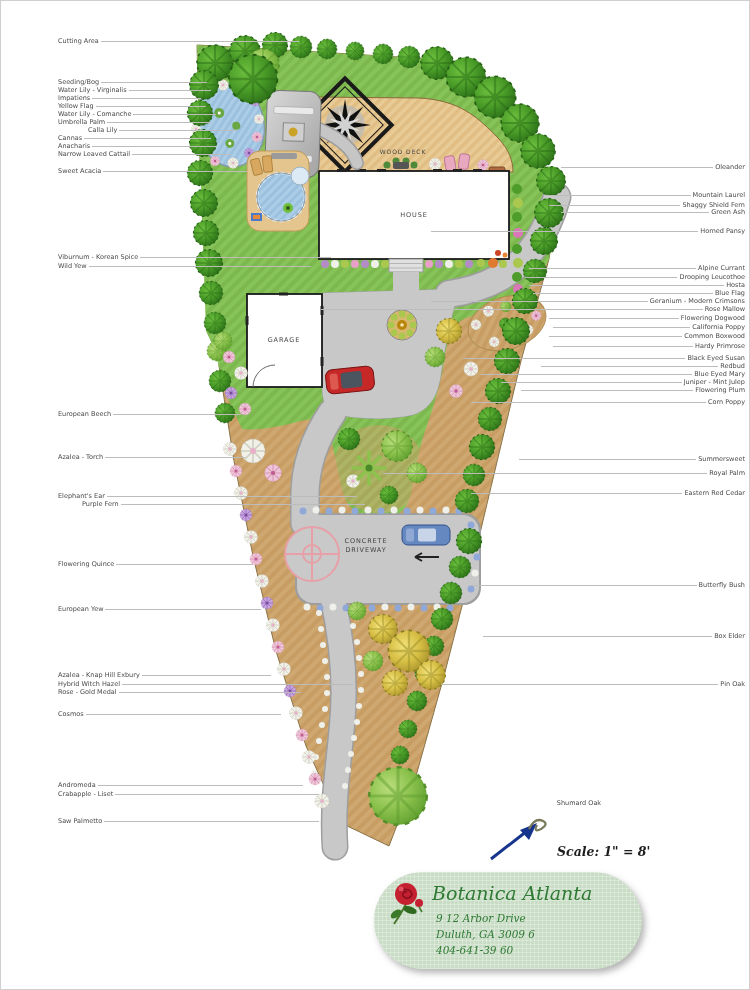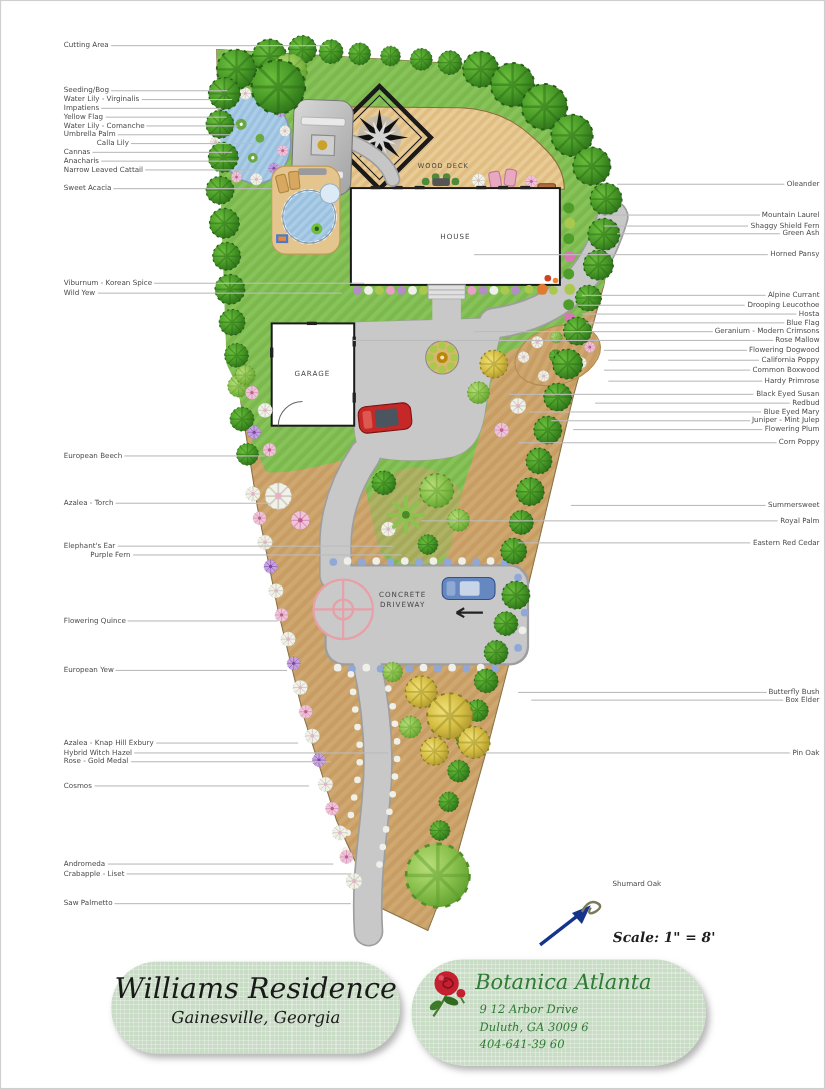--- a/index.html
+++ b/index.html
@@ -704,21 +704,21 @@
         <span class="plant-text">Summersweet</span>
       </div>
       <div class="plant-row" style="top: 468px; left: 382px; width: 362px;">
         <div class="leader"></div>
         <span class="plant-text">Royal Palm</span>
       </div>
       <div class="plant-row" style="top: 488px; left: 470px; width: 274px;">
         <div class="leader"></div>
         <span class="plant-text">Eastern Red Cedar</span>
       </div>
-      <div class="plant-row" style="top: 624px; left: 470px; width: 274px;">
+      <div class="plant-row" style="top: 580px; left: 470px; width: 274px;">
         <div class="leader"></div>
         <span class="plant-text">Butterfly Bush</span>
       </div>
       <div class="plant-row" style="top: 631px; left: 482px; width: 262px;">
         <div class="leader"></div>
         <span class="plant-text">Box Elder</span>
       </div>
       <div class="plant-row" style="top: 679px; left: 440px; width: 304px;">
         <div class="leader"></div>
         <span class="plant-text">Pin Oak</span>
@@ -732,24 +732,20 @@
 <div class="slab" style="left:393px;top:210px;width:40px;">HOUSE</div>
 <div class="slab" style="left:263px;top:335px;width:40px;">GARAGE</div>
 <div class="slab" style="left:371px;top:147px;width:62px;font-size:6px;">WOOD DECK</div>
 <div class="slab slab2" style="left:341px;top:536px;width:48px;">
   <div>CONCRETE</div>
   <div>DRIVEWAY</div>
 </div>
 
 <div class="scale-note">Scale: 1" = 8'</div>
 
-<div class="pill pill-left">
-  <div class="res-name">Williams Residence</div>
-  <div class="res-loc">Gainesville, Georgia</div>
-</div>
 
 <div class="pill pill-right">
   <svg class="rose" width="44" height="48" viewBox="0 0 44 48">
     <path d="M20,24 C16,32 12,38 8,44" stroke="#4a7a30" stroke-width="2" fill="none"></path>
     <ellipse cx="10" cy="34" rx="6" ry="3.5" fill="#3a7a28" transform="rotate(-35 10 34)"></ellipse>
     <ellipse cx="24" cy="30" rx="7" ry="3.5" fill="#2f6a20" transform="rotate(20 24 30)"></ellipse>
     <circle cx="20" cy="14" r="11" fill="#c42030"></circle>
     <path d="M14,12 a7,7 0 0 1 12,2 a5,5 0 0 1 -9,2 a3,3 0 0 1 4,-4" fill="none" stroke="#8a1020" stroke-width="1.6"></path>
     <circle cx="15" cy="9" r="2.5" fill="#e05060"></circle>
     <circle cx="33" cy="23" r="4" fill="#c42030"></circle>

